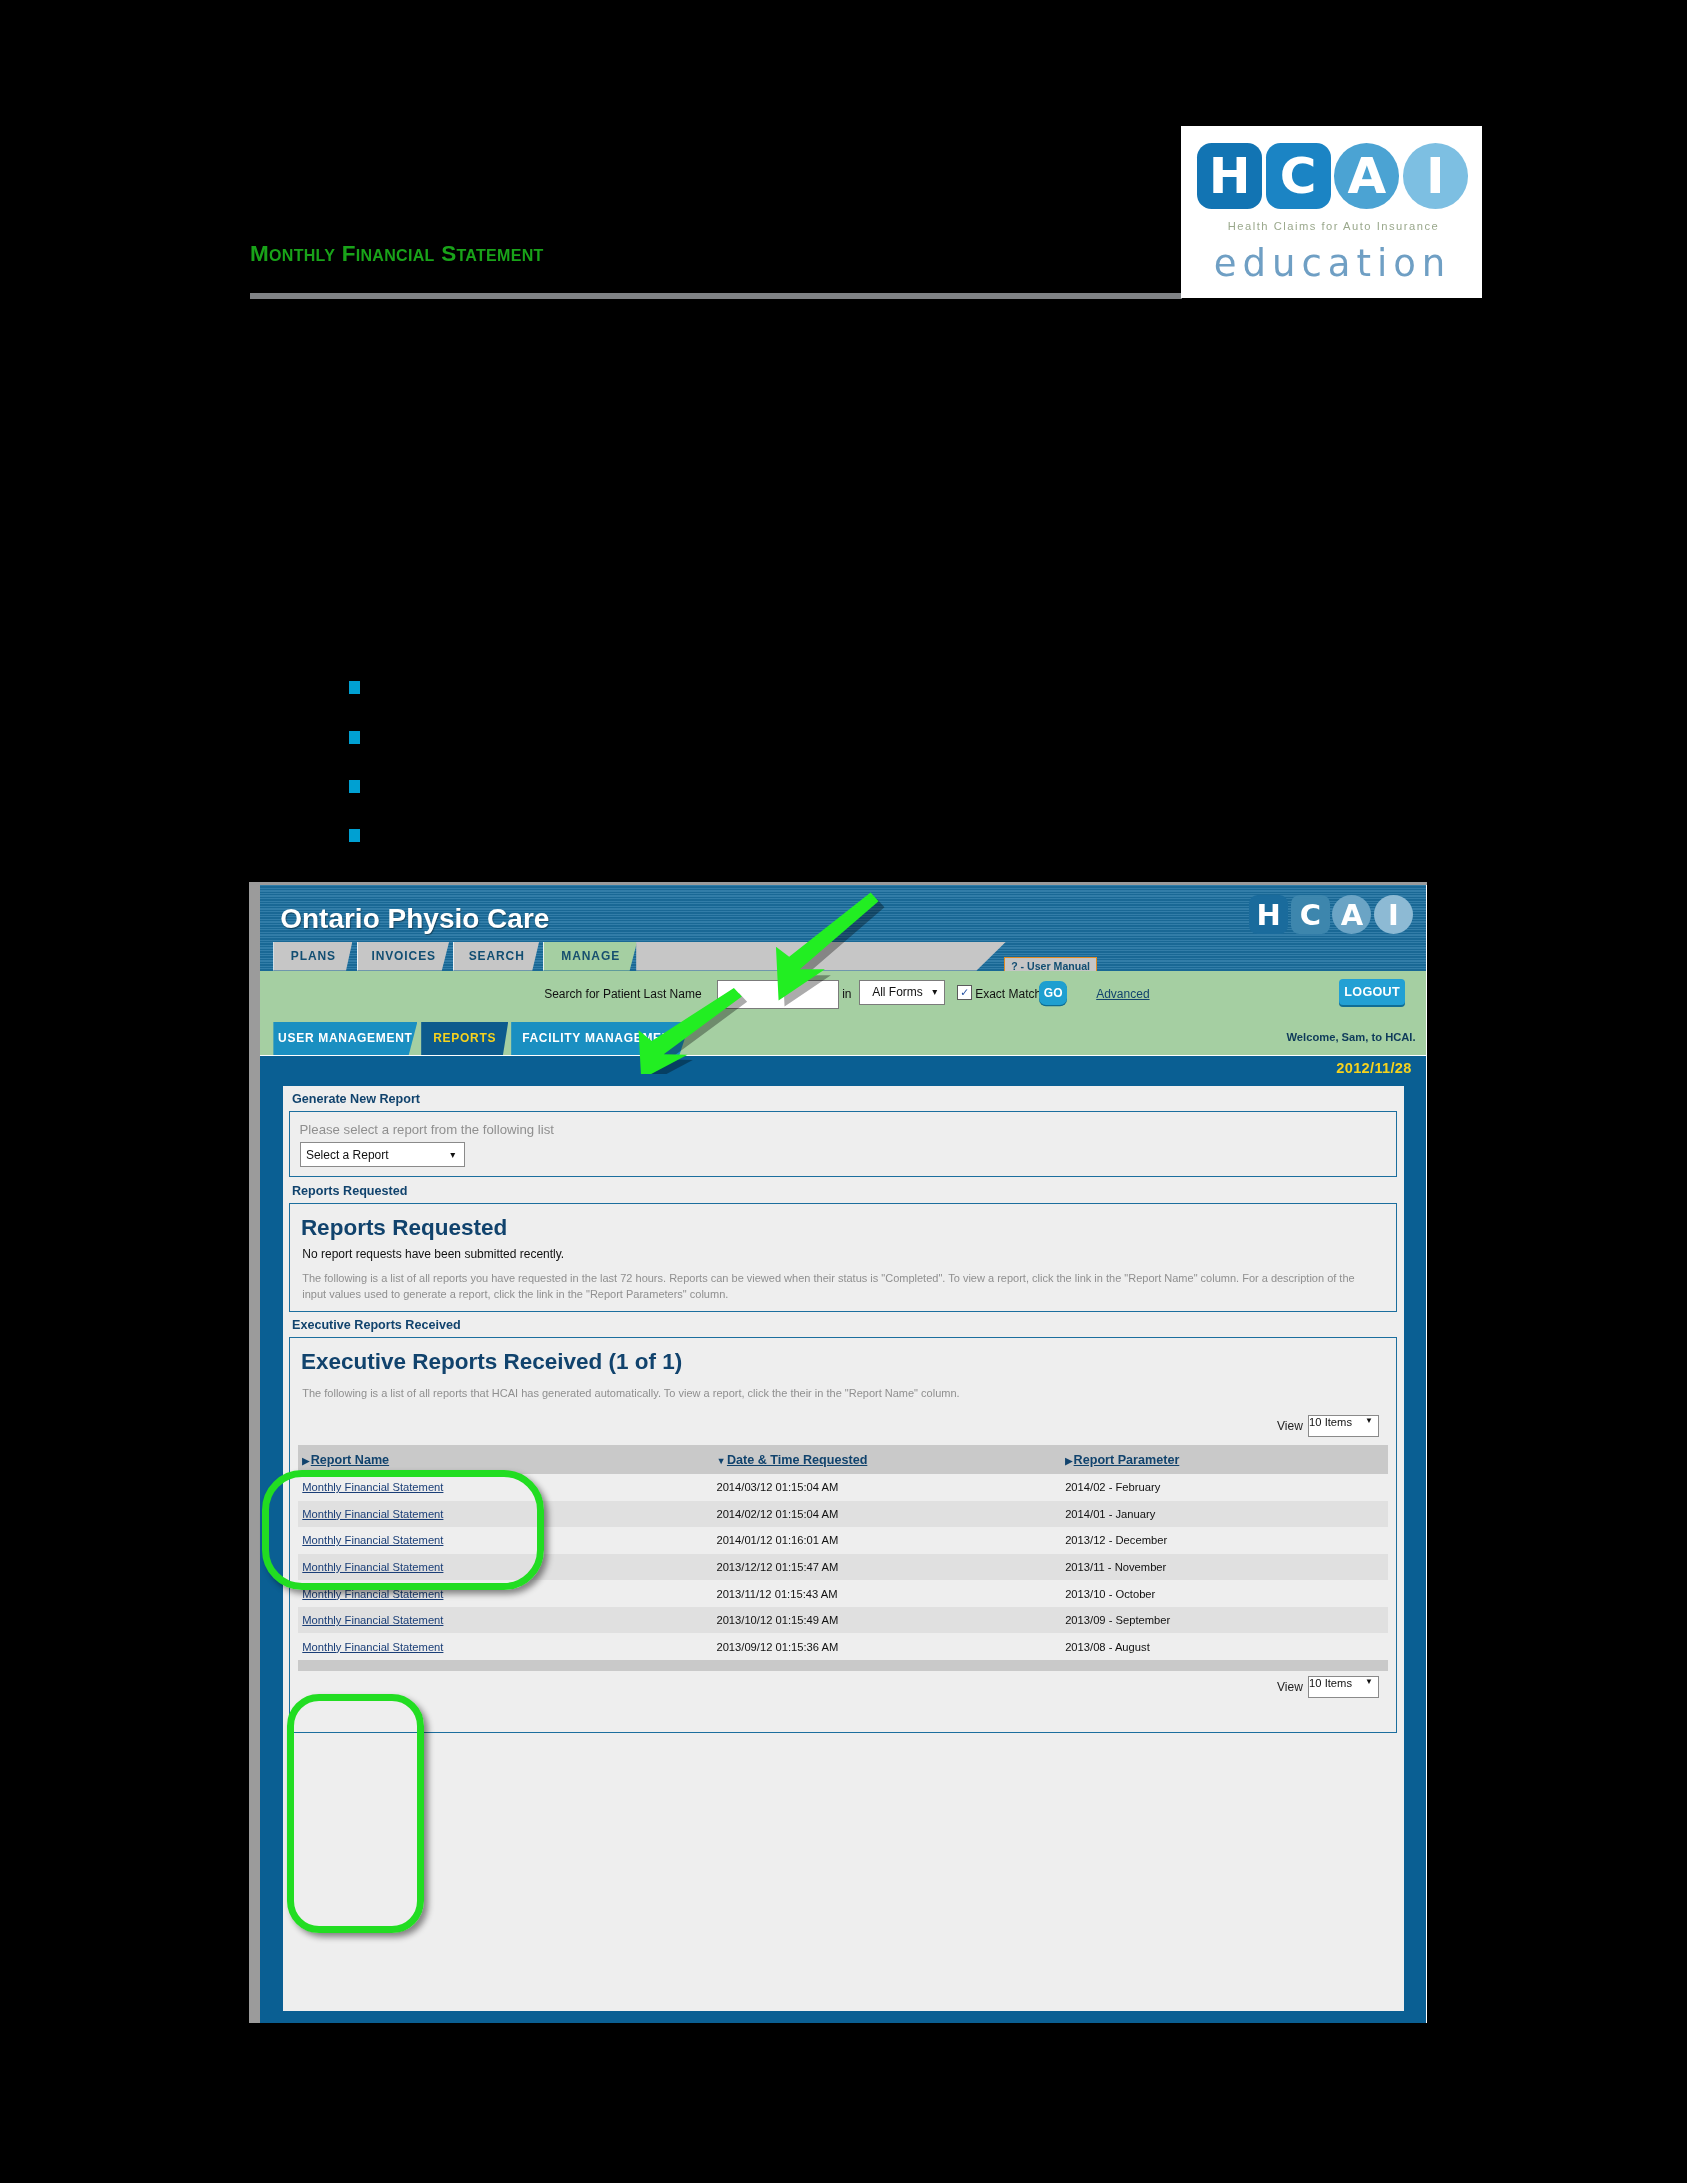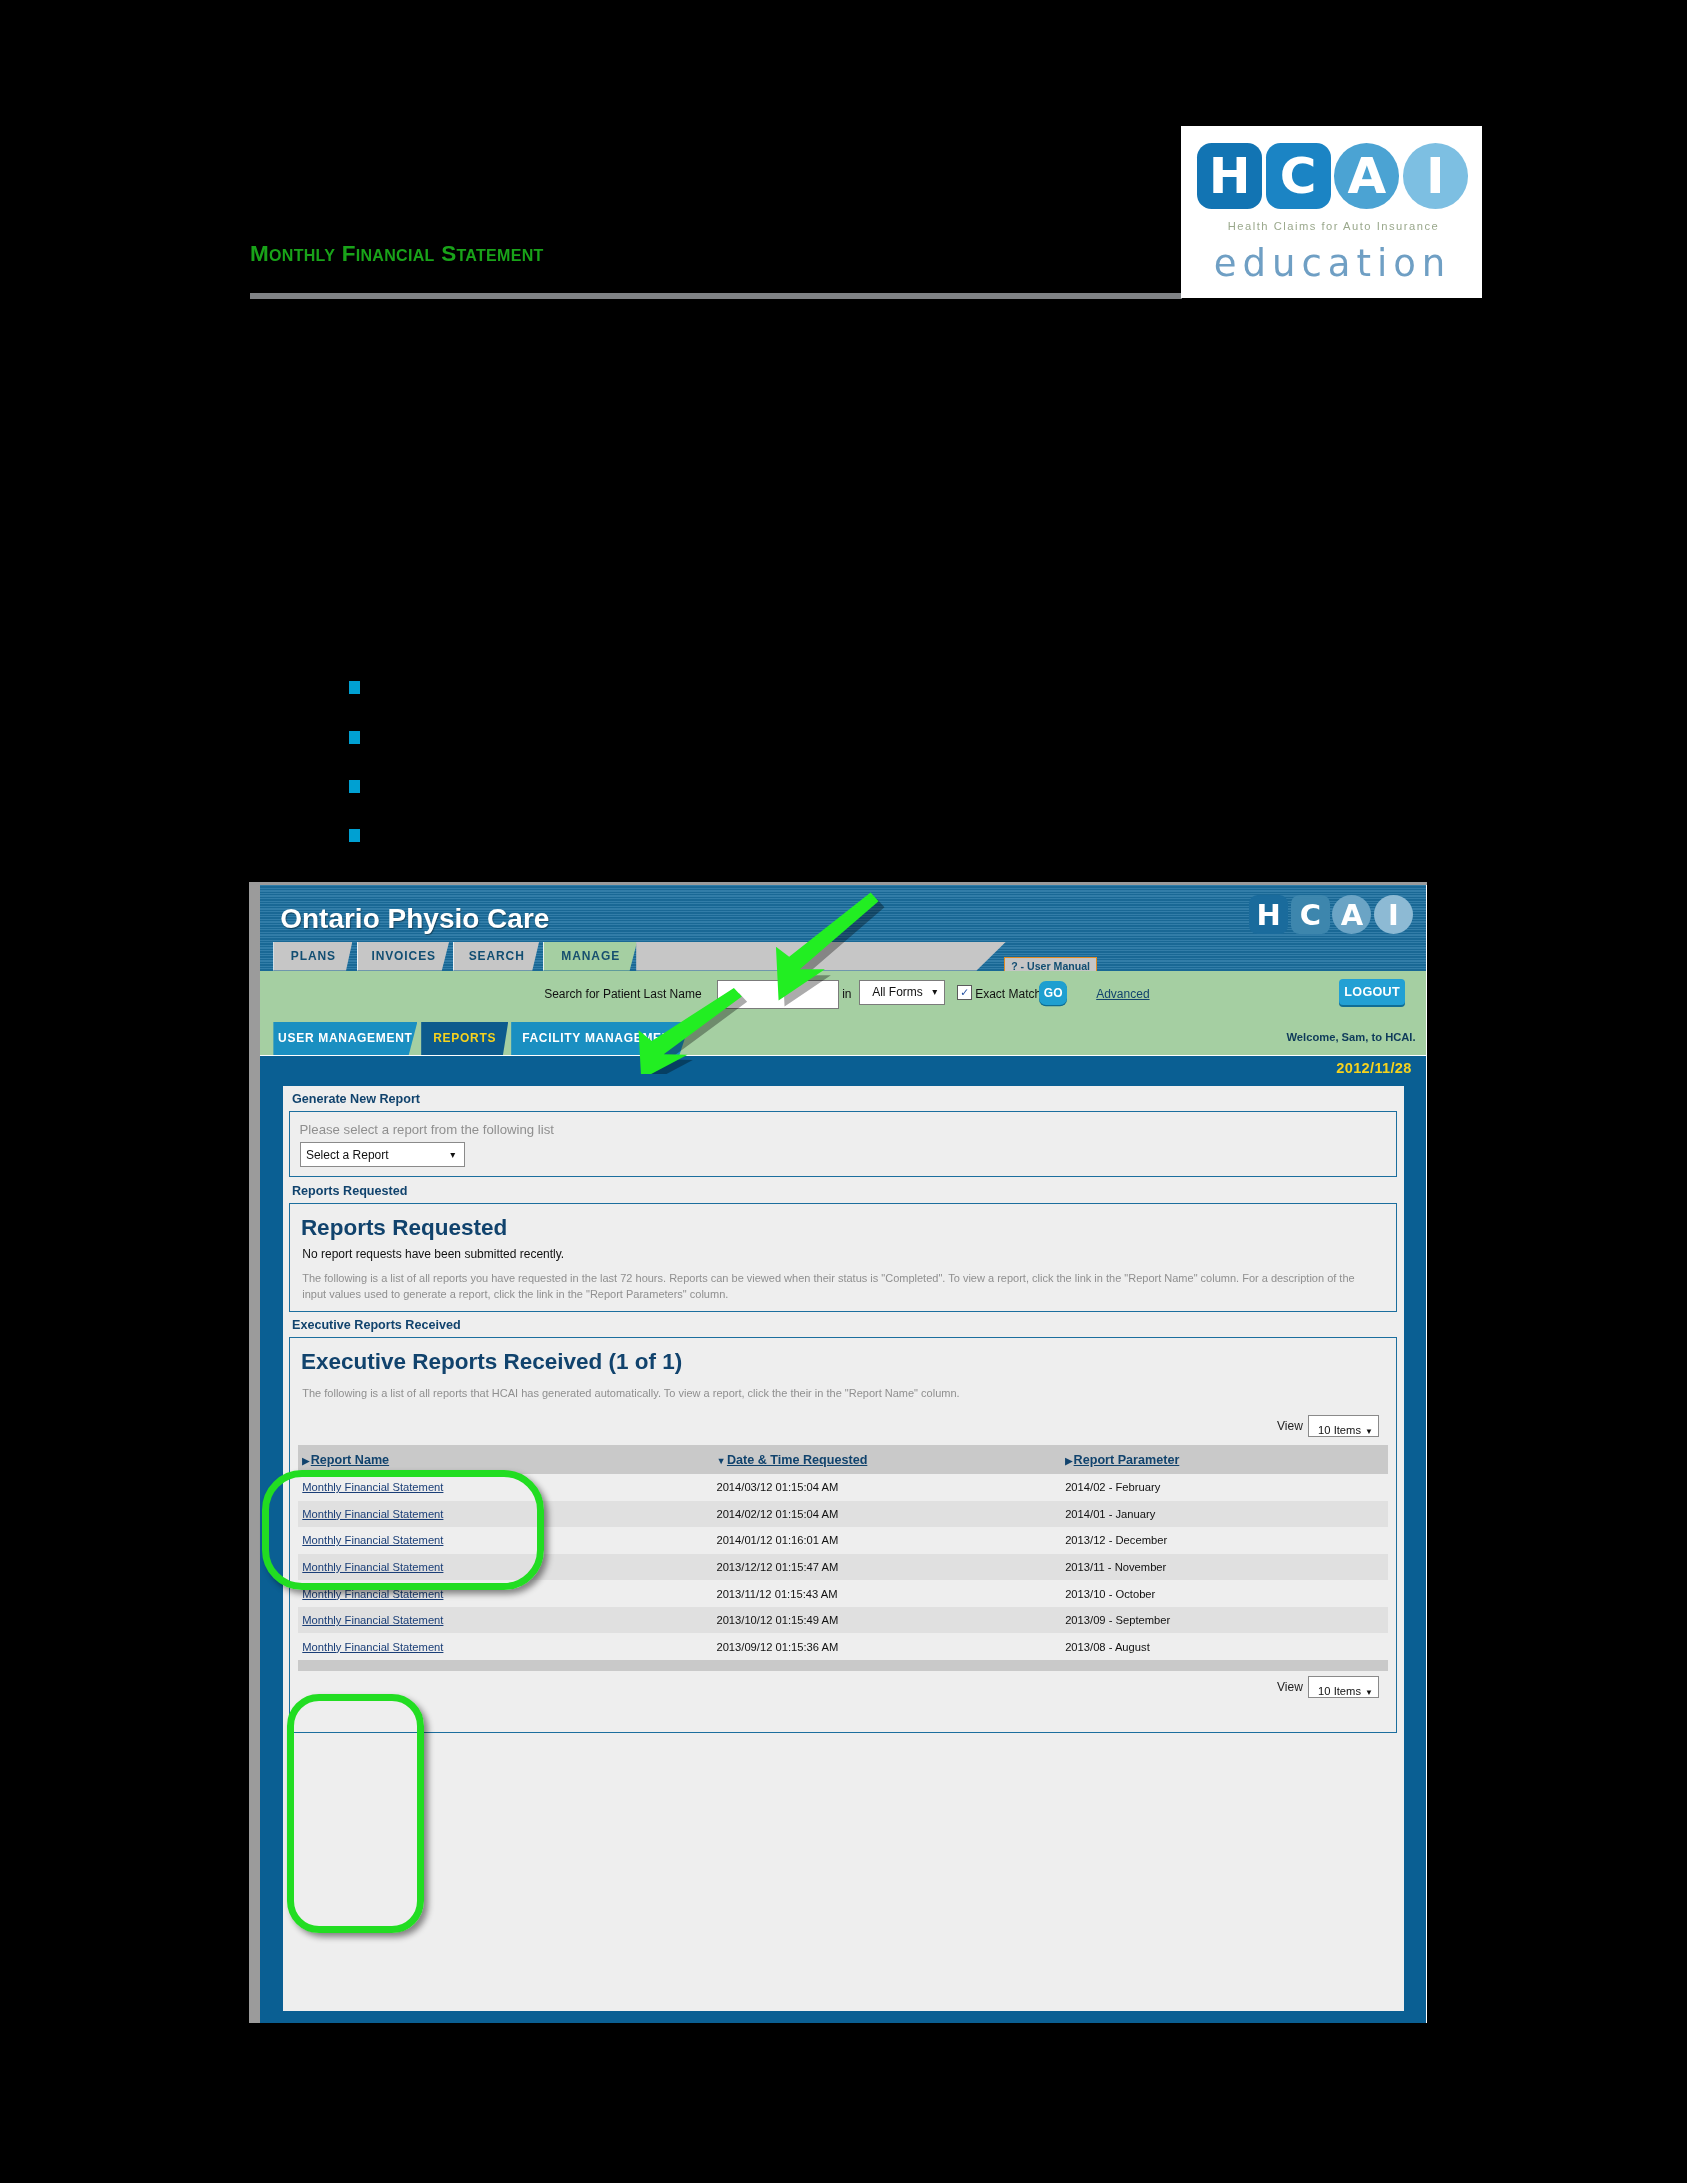--- a/index.html
+++ b/index.html
@@ -223,22 +223,22 @@
   .norm { color: #111; font-size: 12px; padding: 2.6px 0 2.6px 12px; }
   .grey-para {
     color: #8f8f8f; font-size: 11px; line-height: 1.45;
     padding: 6.6px 16px 8px 12px;
   }
 
   .viewrow { display: flex; align-items: center; justify-content: flex-end; padding: 5.3px 17px 4px 0; }
   .viewrow .vlbl { font-size: 12px; color: #222; margin-right: 5.3px; margin-left: 7px; }
   .view-select {
     width: 71px; height: 22.5px; background: #fff; border: 0.7px solid #8a8a8a;
-    font-size: 11.2px; color: #111; display: flex; align-items: flex-end;
-    padding-left: 9px; box-sizing: border-box; position: relative;
+    font-size: 11.2px; color: #111; display: flex; align-items: flex-start;
+    padding-left: 0; box-sizing: border-box; position: relative;
   }
   .view-select .car { position: absolute; right: 5.3px; font-size: 8px; }
 
   table.rtab { width: calc(100% - 16px); margin: 4px 8px 0 8px; border-collapse: collapse; }
   table.rtab th {
     background: #c9c9c9; color: #11436d; text-align: left;
     font-size: 12.6px; font-weight: bold; padding: 7.3px 4px 7.3px 4px;
   }
   table.rtab th .sortmark { font-size: 9.3px; margin-right: 1.3px; }
   table.rtab th u { text-decoration: underline; }

